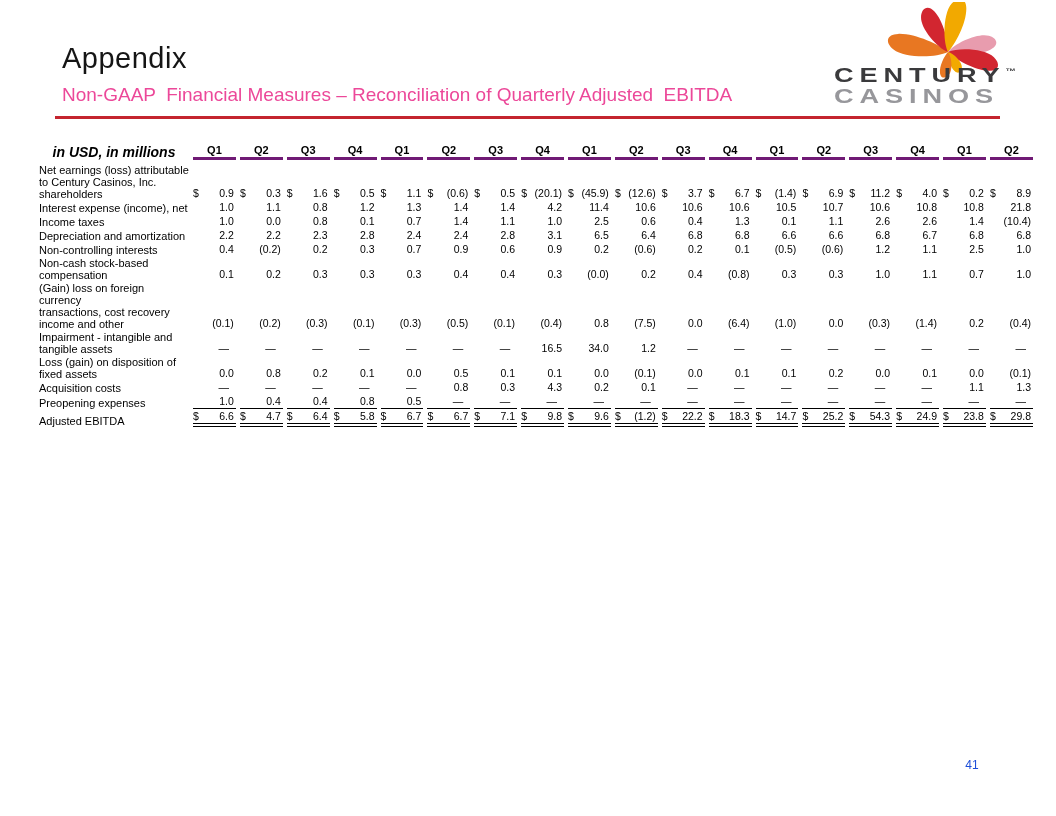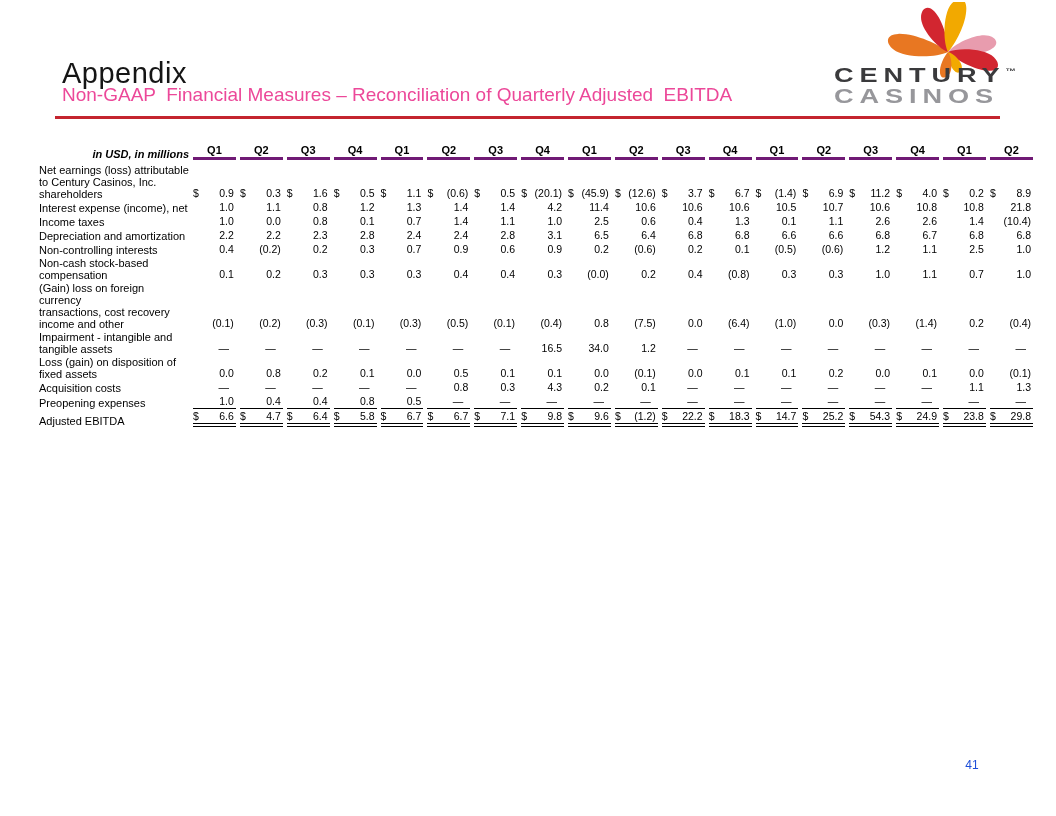--- a/index.html
+++ b/index.html
@@ -1,38 +1,38 @@
 <!DOCTYPE html>
 <html><head>
 <meta charset="utf-8">
 <style>
   html,body{margin:0;padding:0;background:#fff;}
   .slide{position:relative;width:1056px;height:816px;background:#fff;overflow:hidden;
          font-family:"Liberation Sans",sans-serif;color:#000;}
 
-  .page-title{position:absolute;left:62px;top:42px;font-size:29px;color:#151515;letter-spacing:0.5px;margin-top:15px;}
+  .page-title{position:absolute;left:62px;top:42px;font-size:29px;color:#151515;letter-spacing:0.5px;}
   .page-subtitle{position:absolute;left:62px;top:84px;font-size:19px;color:#ec4899;white-space:pre;}
   .rule{position:absolute;left:55px;top:116px;width:945px;height:3px;background:#C4242E;}
 
   
   .logo{position:absolute;left:818px;top:2px;width:215px;height:116px;}
   .logo svg{position:absolute;left:0;top:0;}
   .wordmark{position:absolute;left:16px;top:58px;line-height:21px;font-weight:bold;white-space:nowrap;}
   .wm-top{font-size:23px;color:#3A3A3C;letter-spacing:5px;transform:scale(1.18,0.88);transform-origin:left bottom;}
   .wm-tm{font-size:9px;vertical-align:super;letter-spacing:0;}
   .wm-bottom{font-size:23px;color:#97979B;letter-spacing:5px;transform:scale(1.18,0.88);transform-origin:left bottom;}
 
   
   table.fin{position:absolute;left:35px;top:140px;width:1002px;border-collapse:separate;
             border-spacing:4px 0;table-layout:fixed;font-size:10.5px;}
   .fin th,.fin td{padding:0;vertical-align:bottom;font-weight:normal;}
   .fin thead th{font-weight:bold;font-size:11px;}
   .fin th.year{text-align:center;height:14px;}
   .fin th.quarter{text-align:center;height:16px;border-bottom:3px solid #701a75;padding-bottom:1px;}
-  .fin th.unit{text-align:right;font-style:italic;white-space:nowrap;font-size:11px;}
+  .fin th.unit{text-align:center;font-style:italic;white-space:nowrap;font-size:14px;}
   .fin td.label{font-size:11px;text-align:left;white-space:pre-line;line-height:12px;padding-top:1px;}
   .fin td.num{text-align:right;line-height:14px;height:14px;}
   .fin td.num .cf{display:flex;justify-content:space-between;align-items:flex-end;}
   .fin td.num .cur{text-align:left;}
   .fin td.num .val{padding-right:2px;}
   .fin td.dash .val{padding-right:7px;}
   .fin td.u1{border-bottom:1px solid #000;}
   .fin td.u2{border-bottom:4px double #000;}
   .fin tbody tr:first-child td{padding-top:4px;}
 

